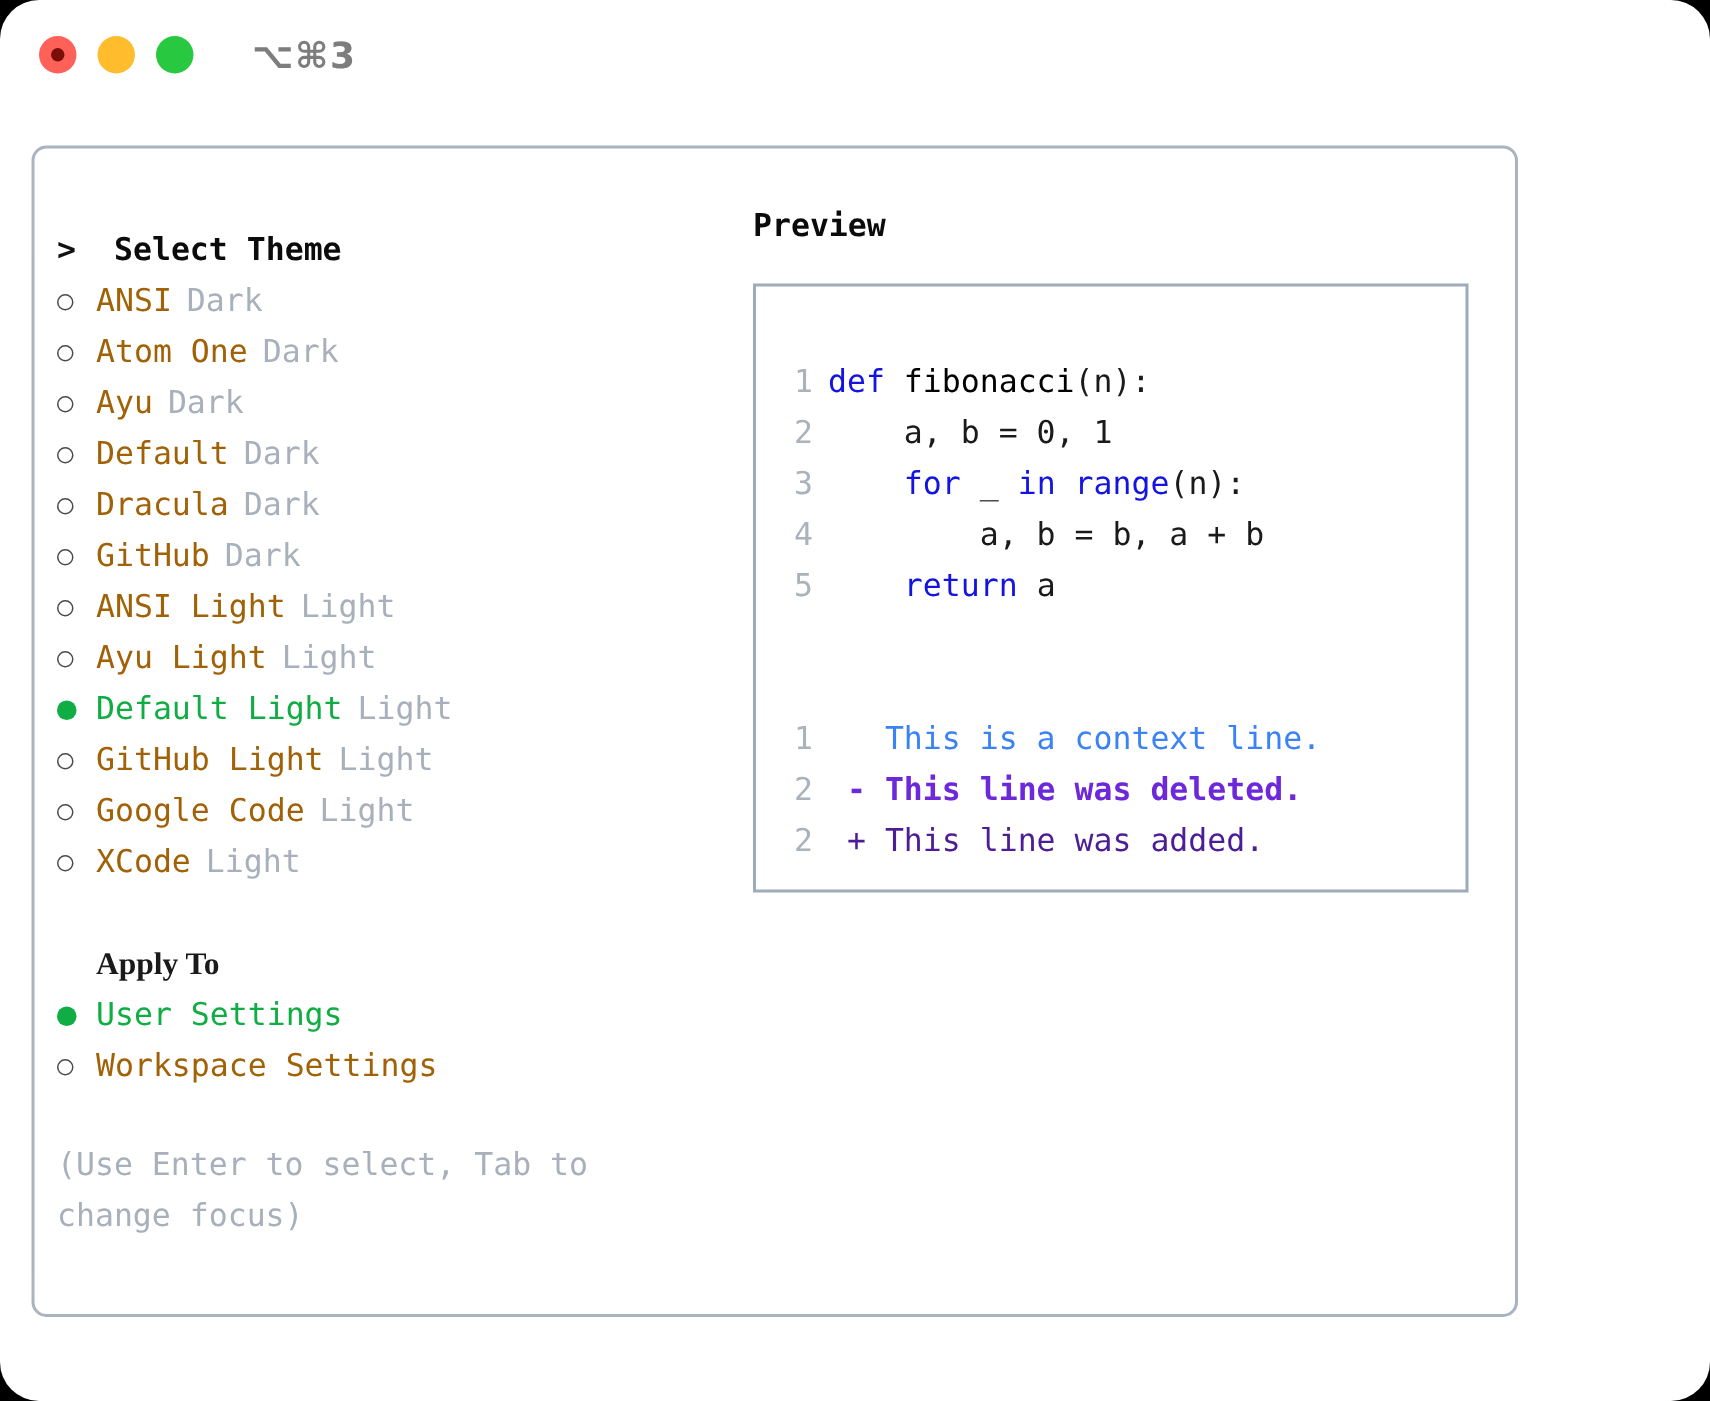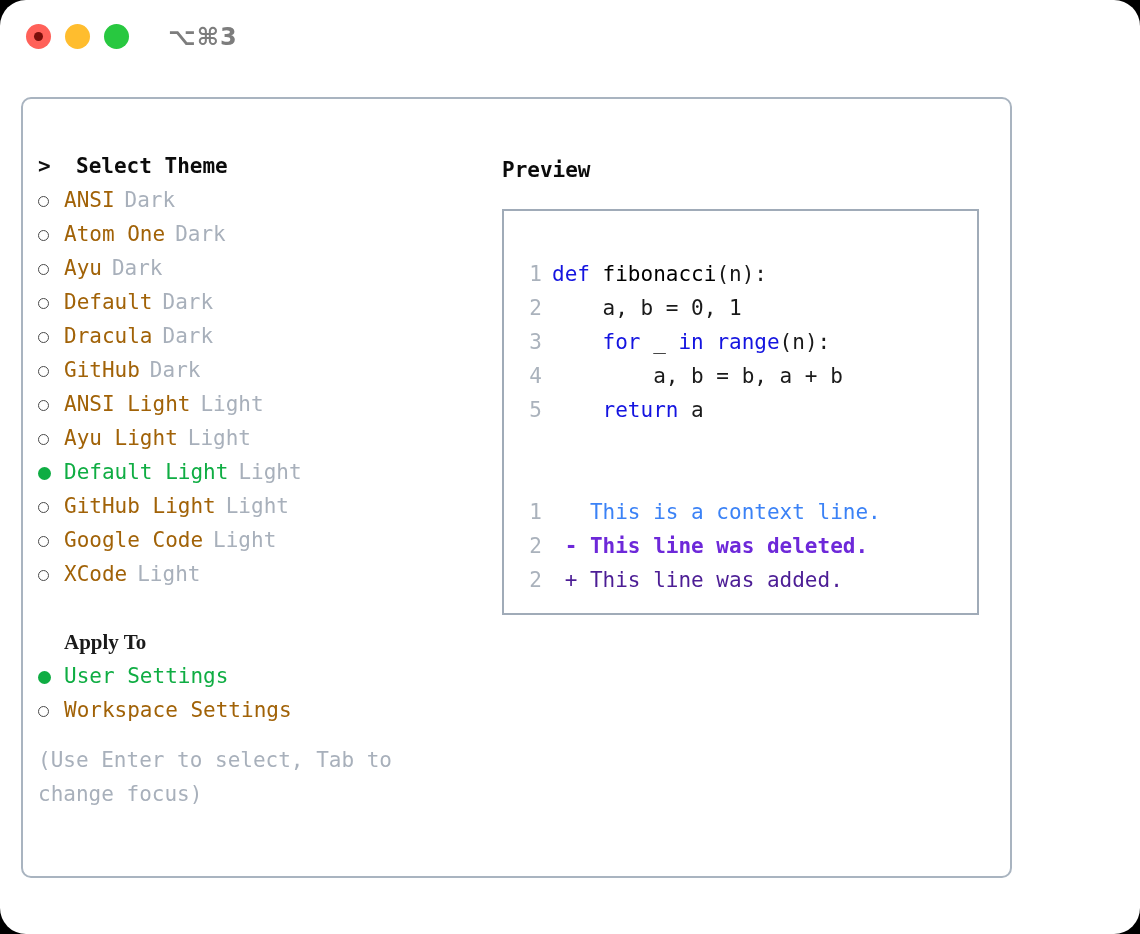--- a/index.html
+++ b/index.html
@@ -130,32 +130,32 @@
   }
   .row.section-title .name {
     font-weight: bold;
     color: #1a1a1a;
     font-family: Liberation Serif, serif;
   }
 
   .spacer-row { height: 34px; }
 
   .hint {
-    margin-top: 16px;
+    margin-top: 32px;
     font-size: 21px;
     line-height: 34px;
     color: #a8b0bb;
     width: 420px;
     white-space: pre-wrap;
   }
 
   
   .right-col {
     position: absolute;
-    left: 479px; top: 54px;
+    left: 479px; top: 34px;
     width: 490px;
   }
   .preview-title {
     font-size: 21px;
     font-weight: bold;
     color: #0b0b0b;
     line-height: 34px;
   }
   .preview-box {
     margin-top: 22px;

